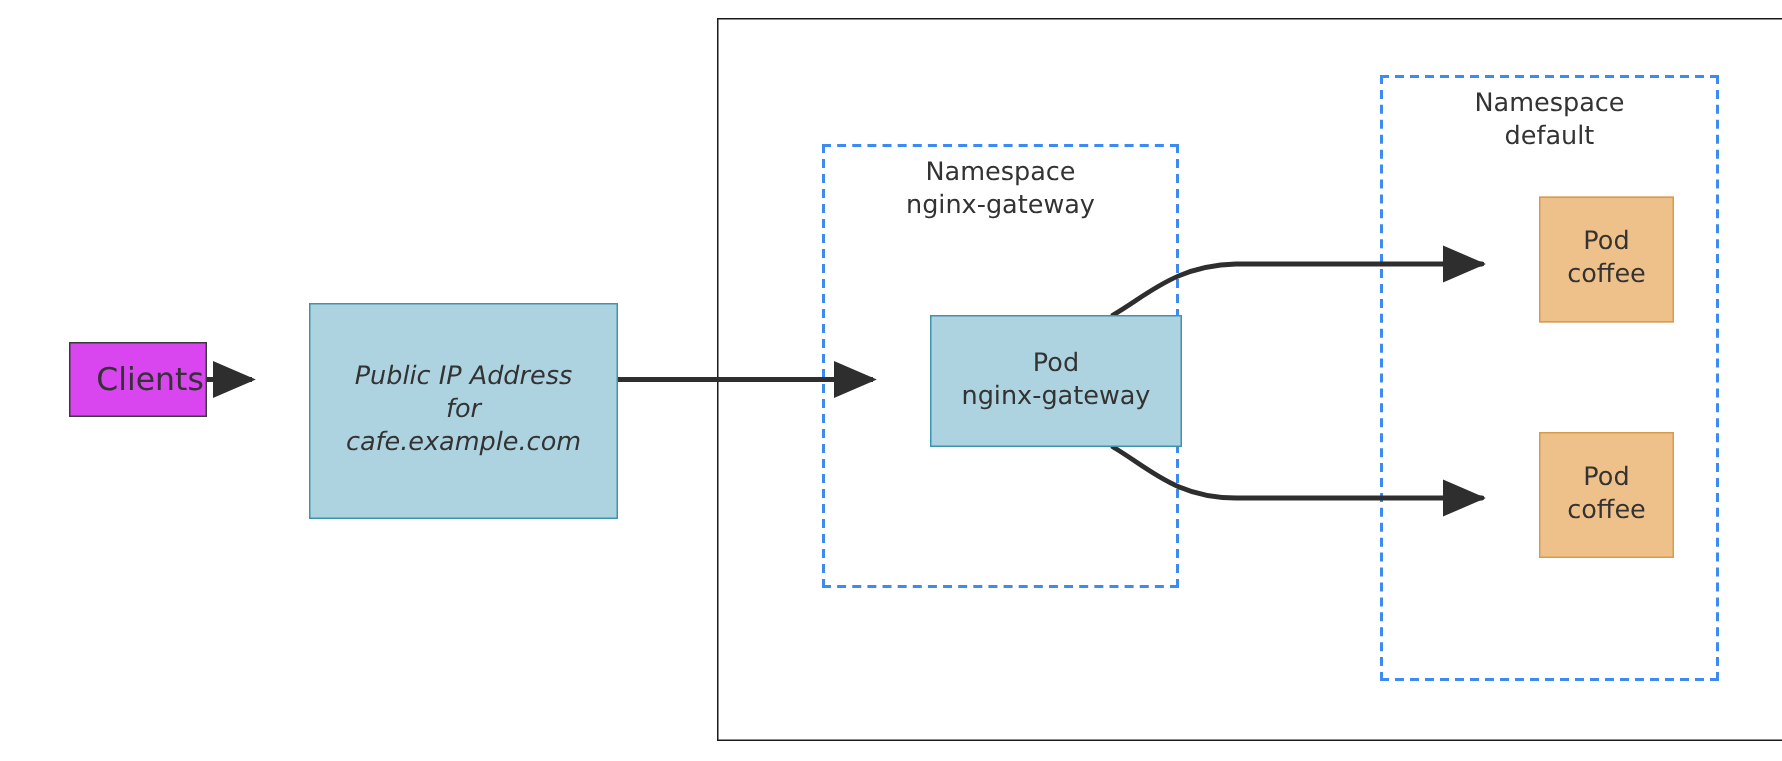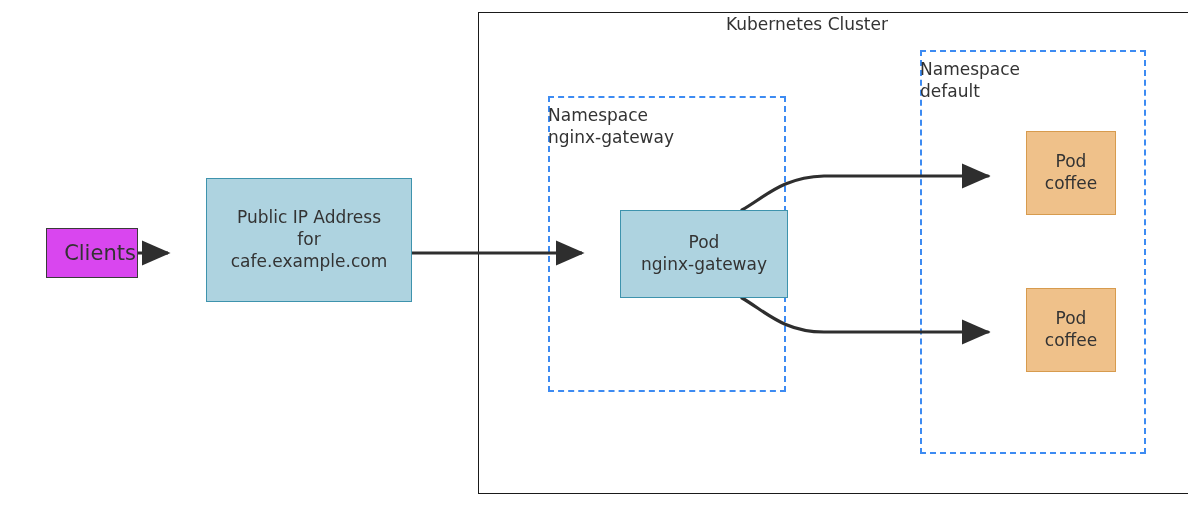--- a/index.html
+++ b/index.html
@@ -59,20 +59,21 @@
     height: 296px;
   }
   #ns-default {
     left: 920px;
     top: 50px;
     width: 226px;
     height: 404px;
   }
   .ns-label {
     position: absolute;
+    text-align: center;
     font-size: 17px;
     color: #333333;
     line-height: 1.3;
     white-space: pre-line;
   }
   #ns-nginx-gateway-label {
     left: 548px;
     top: 104px;
     width: 238px;
   }
@@ -88,26 +89,27 @@
     width: 92px;
     height: 50px;
     background: #d946ef;
     border: 1.5px solid #3a3a3a;
     font-size: 21px;
     padding-left: 16px;
   }
   
   #public-ip-box {
     left: 170px;
-    top: 178px;
+    top: 202px;
     width: 206px;
-    height: 124px;
+    height: 144px;
     background: #aed3e0;
     border: 1.5px solid #3e93ad;
     font-size: 17px;
+    font-style: italic;
   }
   
   #pod-nginx-gateway {
     left: 584px;
     top: 210px;
     width: 168px;
     height: 88px;
     background: #aed3e0;
     border: 1.5px solid #3e93ad;
     font-size: 17px;
@@ -132,21 +134,20 @@
     height: 507px;
     pointer-events: none;
   }
 </style>
 </head>
 <body>
 
 <div id="canvas">
 
   <div class="box" id="cluster-box"></div>
-  <div id="cluster-label">Kubernetes Cluster</div>
 
   <div class="namespace" id="ns-nginx-gateway"></div>
   <div class="ns-label" id="ns-nginx-gateway-label">Namespace
 nginx-gateway</div>
 
   <div class="namespace" id="ns-default"></div>
   <div class="ns-label" id="ns-default-label">Namespace
 default</div>
 
   <svg id="edges" viewBox="0 0 1188 507">

